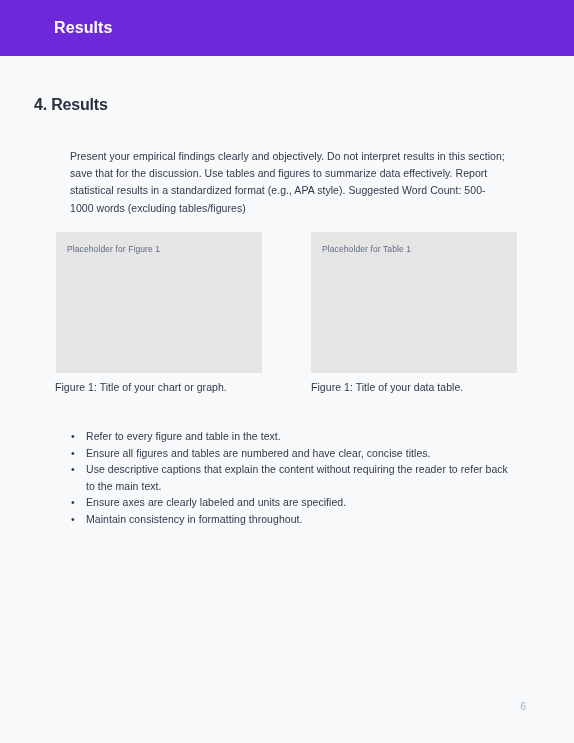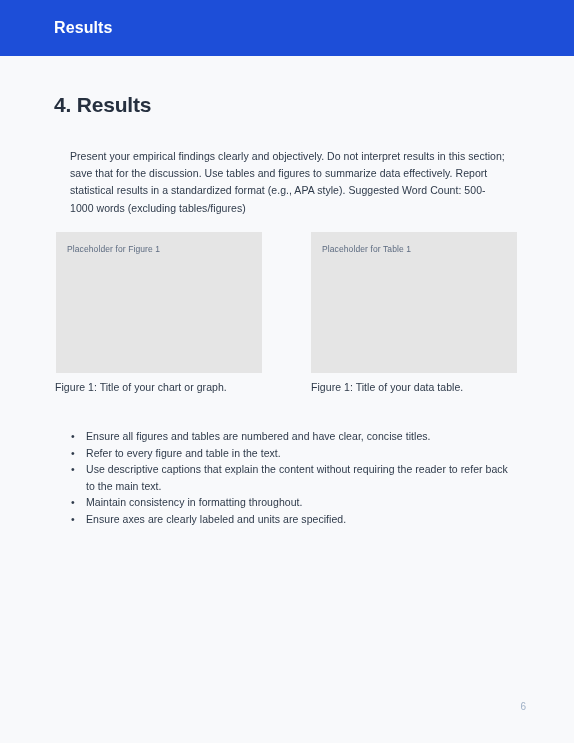--- a/index.html
+++ b/index.html
@@ -23,43 +23,43 @@
     background: #f8f9fb;
     box-sizing: border-box;
   }
   
   .header-band {
     position: absolute;
     top: 0;
     left: 0;
     width: 574px;
     height: 56px;
-    background: #1d4ed8;
+    background: #6d28d9;
   }
   .header-title {
     position: absolute;
     left: 54px;
     top: 18px;
     font-size: 16px;
     font-weight: bold;
     color: #ffffff;
     letter-spacing: 0.1px;
     line-height: 20px;
   }
   
   .content {
     position: absolute;
     left: 0;
     top: 56px;
     width: 574px;
   }
   .section-title {
     margin: 0;
-    padding: 36px 0 0 54px;
-    font-size: 21px;
+    padding: 36px 0 0 34px;
+    font-size: 16px;
     font-weight: bold;
     color: #26303f;
     letter-spacing: -0.2px;
     line-height: 26px;
   }
   .intro-paragraph {
     margin: 8px;
     padding: 22px 60px 0 62px;
     font-size: 10.5px;
     line-height: 17.2px;
@@ -180,24 +180,24 @@
       </div>
     </div>
 
     <div class="caption-row">
       <span class="caption figure-caption">Figure 1: Title of your chart or graph.</span>
       <span class="caption table-caption">Figure 1: Title of your data table.</span>
     </div>
 
     <div class="tip-block">
       <ul class="tip-list">
+        <li>Refer to every figure and table in the text.</li>
         <li>Ensure all figures and tables are numbered and have clear, concise titles.</li>
-        <li>Refer to every figure and table in the text.</li>
         <li>Use descriptive captions that explain the content without requiring the reader to refer back to the main text.</li>
+        <li>Ensure axes are clearly labeled and units are specified.</li>
         <li>Maintain consistency in formatting throughout.</li>
-        <li>Ensure axes are clearly labeled and units are specified.</li>
       </ul>
     </div>
   </div>
 
   <div class="page-number">6</div>
 
 </div>
 
 </body></html>

